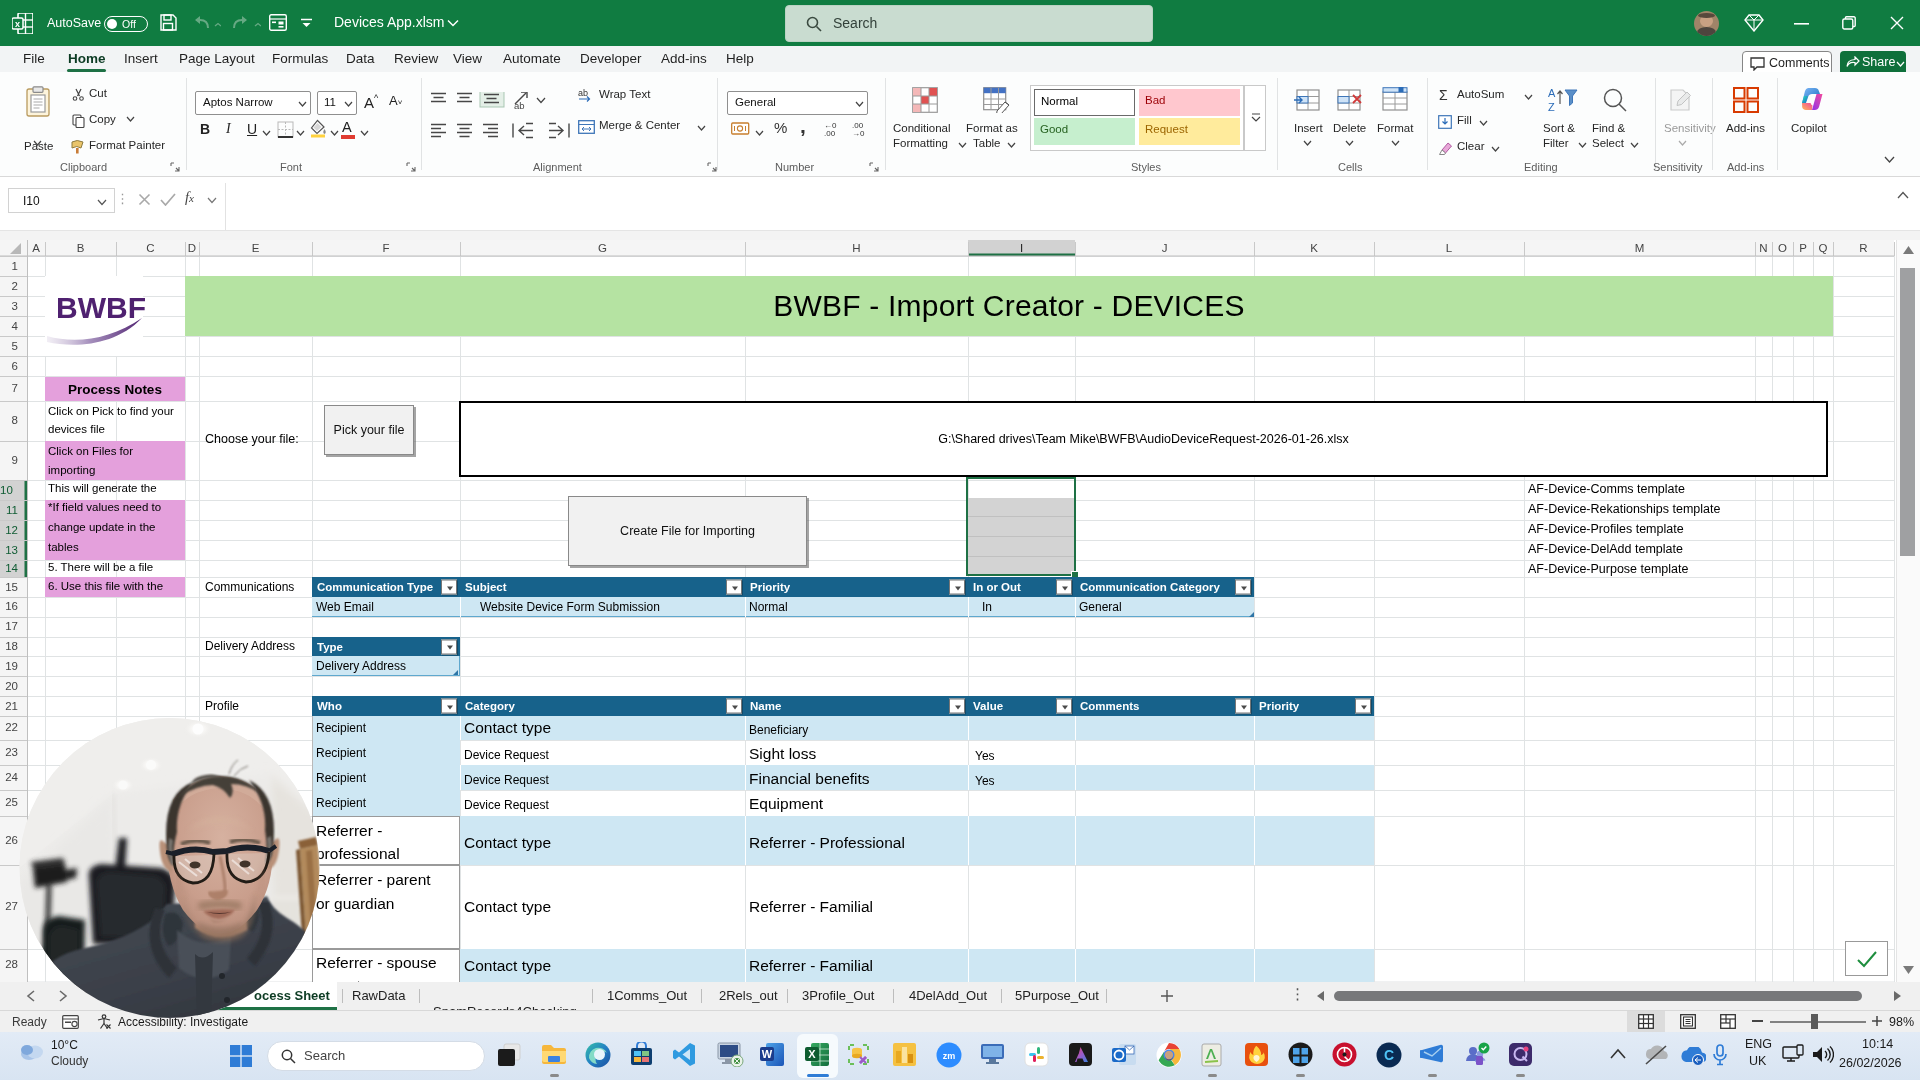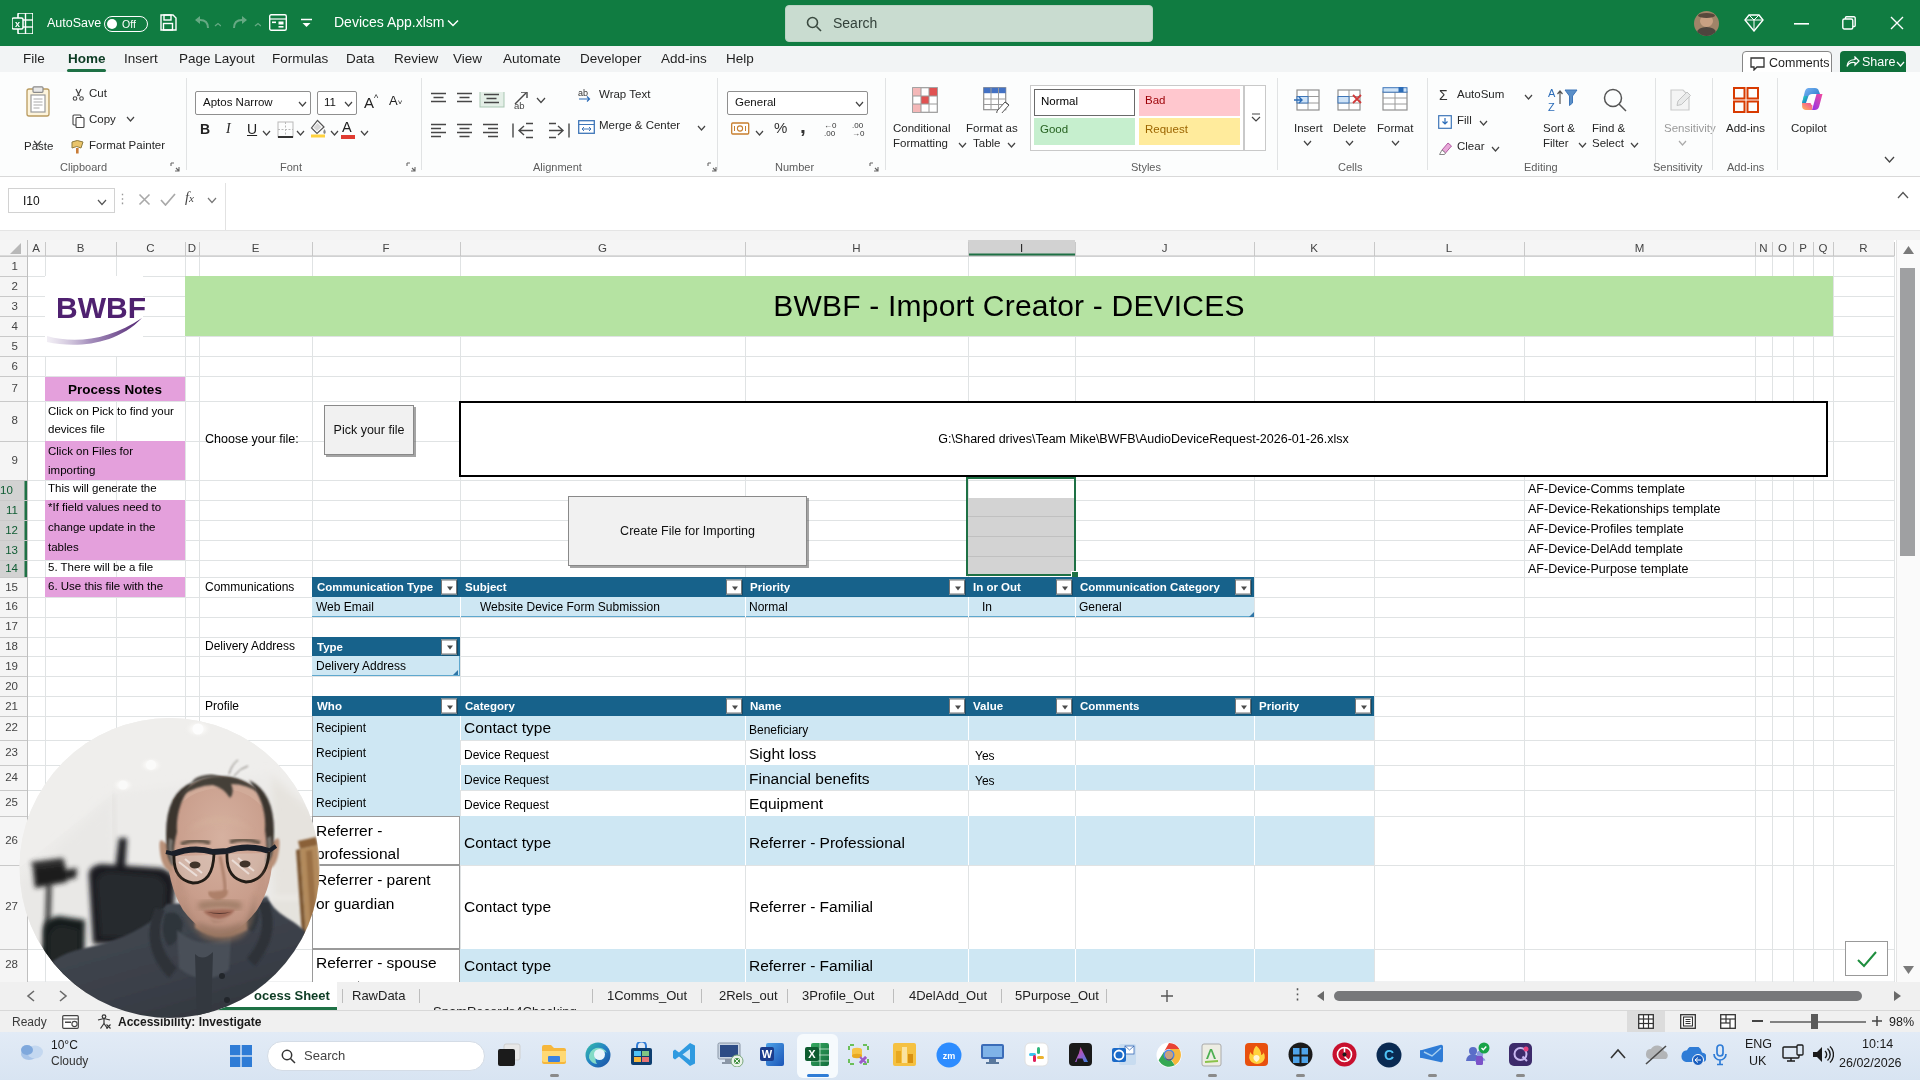--- a/index.html
+++ b/index.html
@@ -927,21 +927,21 @@
     <rect x="0.7" y="0.7" width="15.6" height="12.6" rx="1" fill="#fff" stroke="#444" stroke-width="1.2"></rect>
     <line x1="0.7" y1="4" x2="16.3" y2="4" stroke="#444"></line>
     <rect x="3" y="6.5" width="6" height="1.5" fill="#444"></rect>
     <circle cx="12.5" cy="9" r="2.6" fill="none" stroke="#444" stroke-width="1.1"></circle>
   </svg>
   <svg class="abs" style="left:96px;top:3px" width="16" height="16" viewBox="0 0 16 16">
     <circle cx="8" cy="2.6" r="1.8" fill="none" stroke="#333" stroke-width="1.2"></circle>
     <path d="M2 6 l6 -1.5 6 1.5 M8 4.5 v5 M8 9.5 l-3.5 5 M8 9.5 l3.5 5" fill="none" stroke="#333" stroke-width="1.2"></path>
     <path d="M10.5 10.5 l4 4 M14.5 10.5 l-4 4" stroke="#333" stroke-width="1.1"></path>
   </svg>
-  <div class="txt" style="left:118px;top:4px;font-weight:bold;color:#1a1a1a;">Accessibility: Investigate</div>
+  <div class="txt" style="left:118px;top:4px;font-weight:normal;color:#1a1a1a;">Accessibility: Investigate</div>
   <div class="abs" style="left:1627px;top:0px;width:38px;height:21px;background:#DCDCDC;"></div>
   <svg class="abs" style="left:1638px;top:3px" width="16" height="15" viewBox="0 0 16 15">
     <rect x="0.7" y="0.7" width="14.6" height="13.6" fill="#fff" stroke="#333" stroke-width="1.3"></rect>
     <line x1="0.7" y1="5" x2="15.3" y2="5" stroke="#333" stroke-width="1.2"></line>
       <line x1="0.7" y1="9.5" x2="15.3" y2="9.5" stroke="#333" stroke-width="1.2"></line>
     <line x1="5.5" y1="0.7" x2="5.5" y2="14.3" stroke="#333" stroke-width="1.2"></line>
       <line x1="10.5" y1="0.7" x2="10.5" y2="14.3" stroke="#333" stroke-width="1.2"></line>
   </svg>
   <svg class="abs" style="left:1680px;top:3px" width="16" height="15" viewBox="0 0 16 15">
     <rect x="0.7" y="0.7" width="14.6" height="13.6" fill="#fff" stroke="#333" stroke-width="1.3"></rect>

